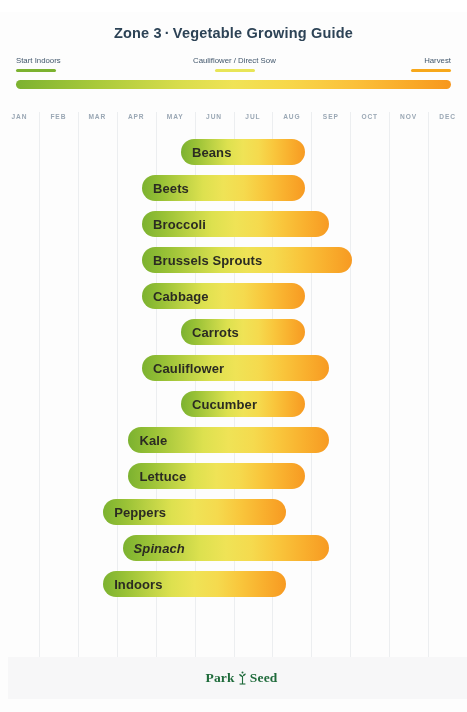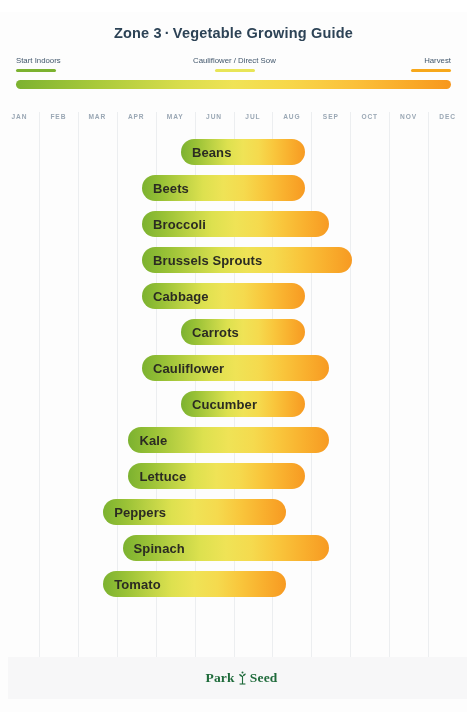--- a/index.html
+++ b/index.html
@@ -170,27 +170,27 @@
           <div class="bar" style="left: 128.425px; width: 177.071px; background: linear-gradient(90deg, rgb(124, 178, 48), rgb(154, 194, 54), rgb(188, 210, 68), rgb(221, 225, 79), rgb(239, 227, 86), rgb(245, 218, 78), rgb(249, 198, 60), rgb(249, 176, 46), rgb(247, 154, 34));">
             <span>Lettuce</span>
           </div>
         </div>
         <div class="row">
           <div class="bar" style="left: 103.129px; width: 182.908px; background: linear-gradient(90deg, rgb(124, 178, 48), rgb(154, 194, 54), rgb(188, 210, 68), rgb(221, 225, 79), rgb(239, 227, 86), rgb(245, 218, 78), rgb(249, 198, 60), rgb(249, 176, 46), rgb(247, 154, 34));">
             <span>Peppers</span>
           </div>
         </div>
         <div class="row">
-          <div class="bar" style="left: 122.588px; width: 206.258px; background: linear-gradient(90deg, rgb(124, 178, 48), rgb(154, 194, 54), rgb(188, 210, 68), rgb(221, 225, 79), rgb(239, 227, 86), rgb(245, 218, 78), rgb(249, 198, 60), rgb(249, 176, 46), rgb(247, 154, 34));">
+          <div class="bar" style="left: 122.588px; width: 206.258px; background: linear-gradient(90deg, rgb(124, 178, 48), rgb(154, 194, 54), rgb(188, 210, 68), rgb(221, 225, 79), rgb(239, 227, 86), rgb(245, 218, 78), rgb(249, 198, 60), rgb(249, 176, 46), rgb(247, 154, 34)); font-style: italic;">
             <span>Spinach</span>
           </div>
         </div>
         <div class="row">
           <div class="bar" style="left: 103.129px; width: 182.908px; background: linear-gradient(90deg, rgb(124, 178, 48), rgb(154, 194, 54), rgb(188, 210, 68), rgb(221, 225, 79), rgb(239, 227, 86), rgb(245, 218, 78), rgb(249, 198, 60), rgb(249, 176, 46), rgb(247, 154, 34));">
-            <span>Tomato</span>
+            <span>Indoors</span>
           </div>
         </div>
       </div>
   </div>
 
   <div class="footer">
     <div class="logo">
       <span>Park</span>
       <span class="sprout">
         <svg width="11" height="14" viewBox="0 0 11 14" aria-hidden="true">

